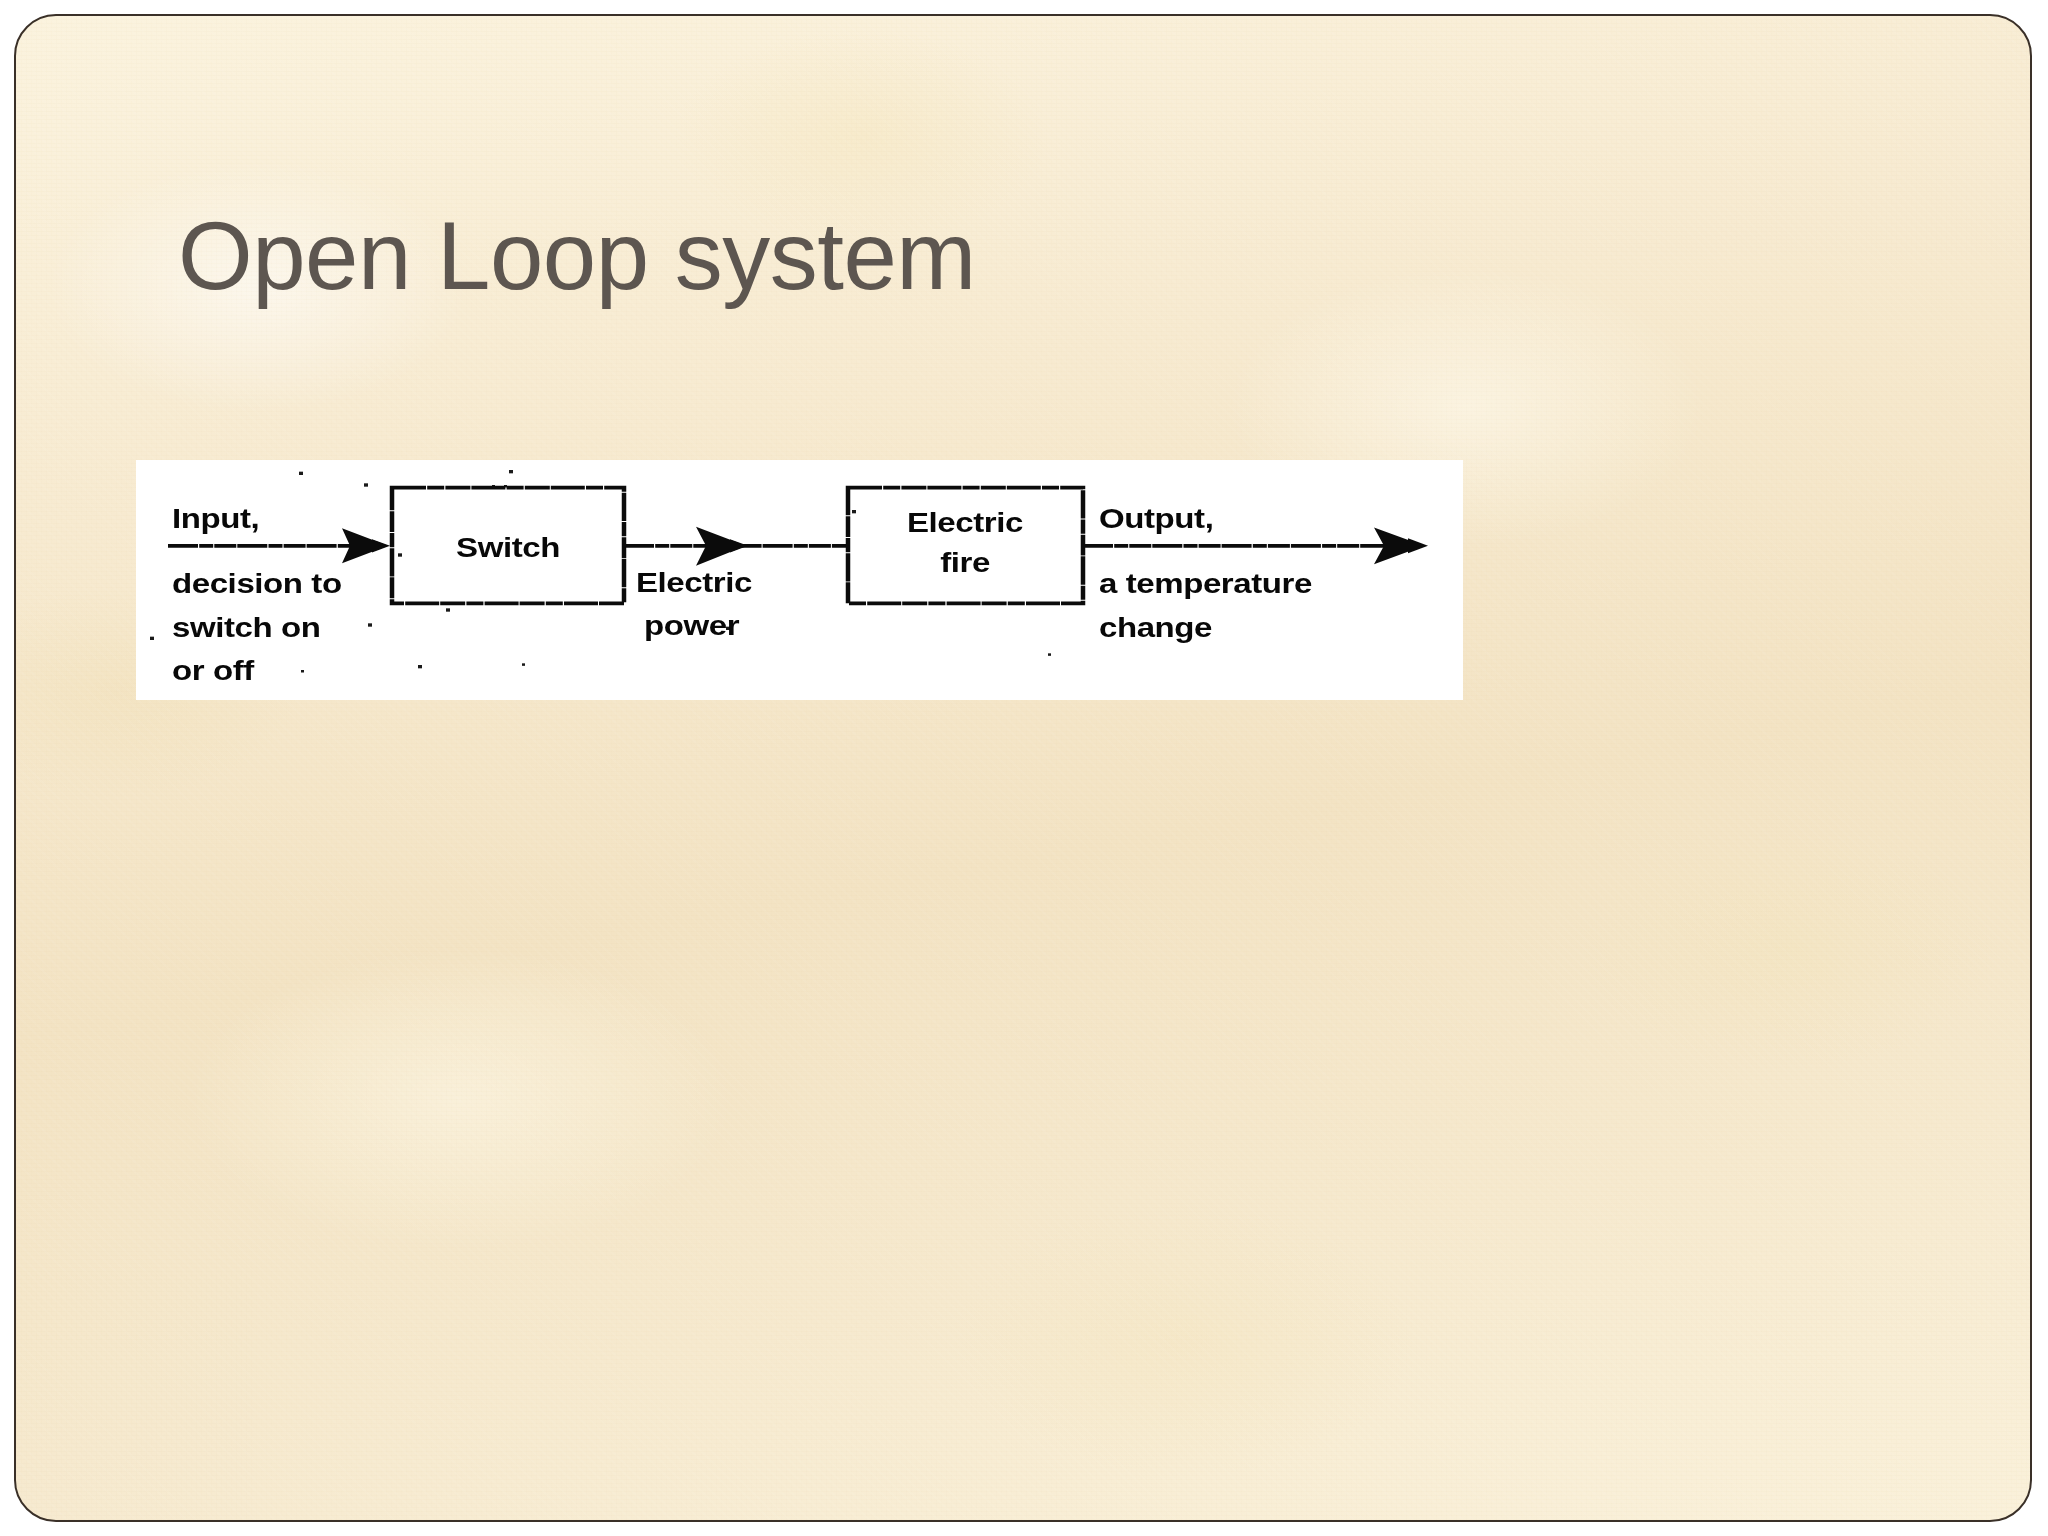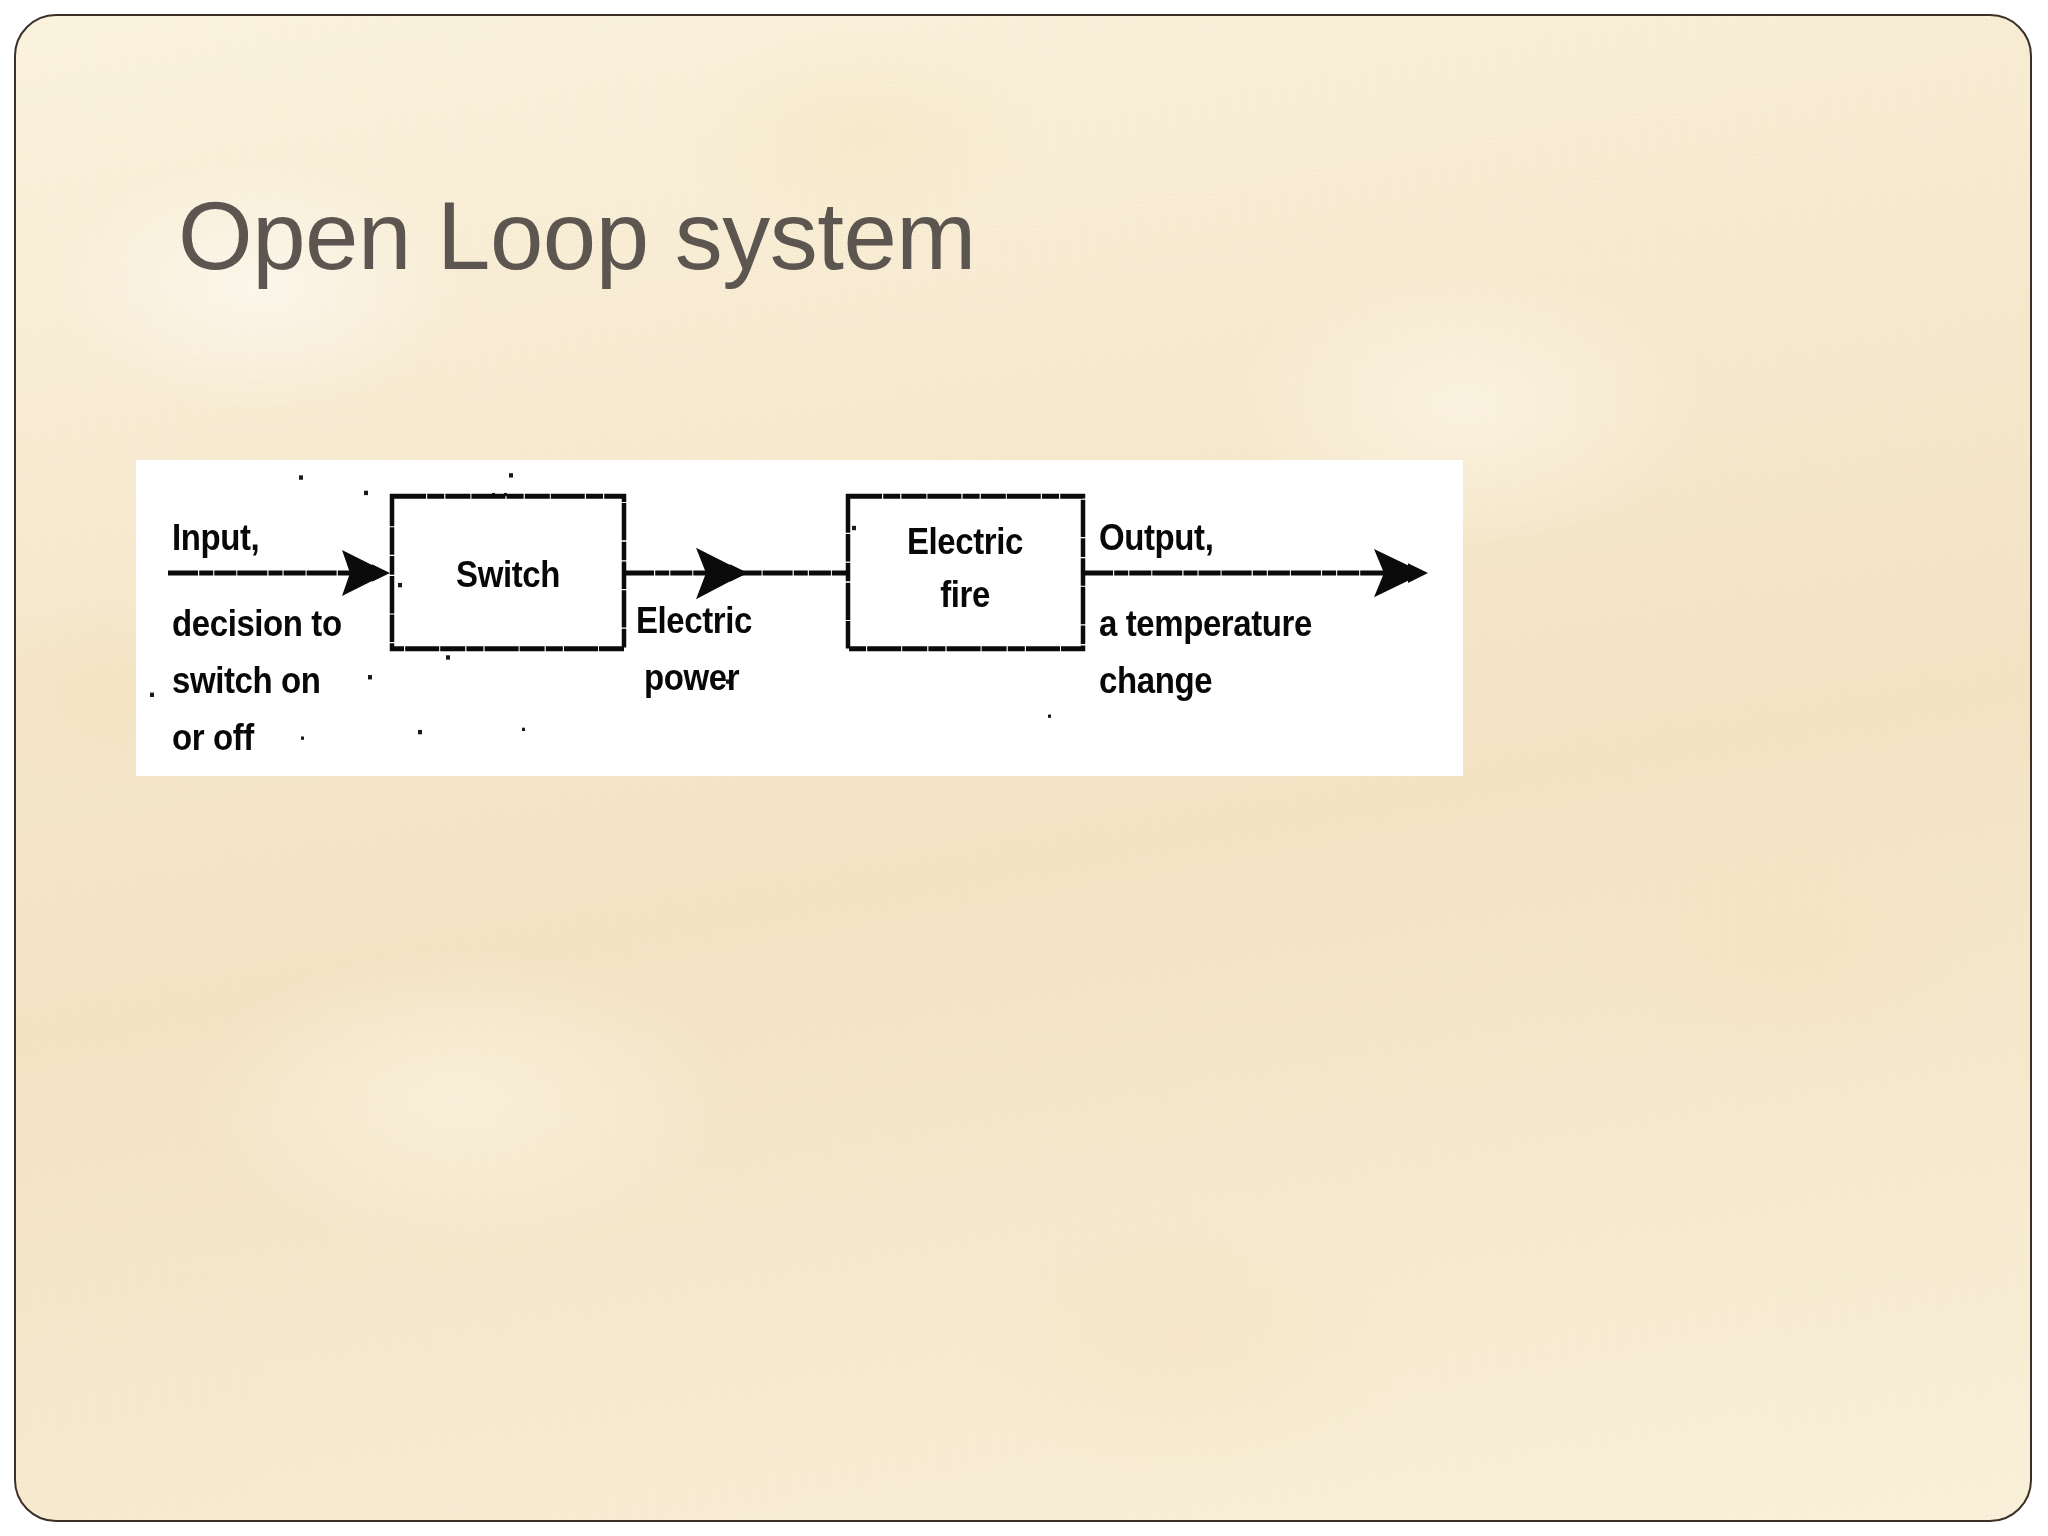--- a/index.html
+++ b/index.html
@@ -45,36 +45,36 @@
     background-image:
       repeating-linear-gradient(0deg,   rgba(214,190,143,.10) 0px, rgba(214,190,143,.10) 1px, rgba(255,255,255,0) 1px, rgba(255,255,255,0) 4px),
       repeating-linear-gradient(90deg,  rgba(226,206,166,.08) 0px, rgba(226,206,166,.08) 1px, rgba(255,255,255,0) 1px, rgba(255,255,255,0) 5px),
       repeating-linear-gradient(45deg,  rgba(255,255,255,.12) 0px, rgba(255,255,255,.12) 2px, rgba(255,255,255,0) 2px, rgba(255,255,255,0) 7px);
   }
 
   
   #title {
     position: absolute;
     left: 162px;
-    top: 106px;
+    top: 126px;
     font-size: 96px;
     line-height: 1.05;
     font-weight: 400;
     color: #5d5650;
     letter-spacing: -0.5px;
     white-space: nowrap;
   }
 
   
   #diagram-panel {
     position: absolute;
     left: 120px;
     top: 444px;
     width: 1327px;
-    height: 316px;
+    height: 240px;
     background: #ffffff;
     text-align: center;
   }
   #diagram-svg { display: block; width: 100%; height: 100%; }
 
   .dg-text {
     font-family: "Liberation Sans", sans-serif;
     font-size: 33px;
     font-weight: 700;
     fill: #080808;

